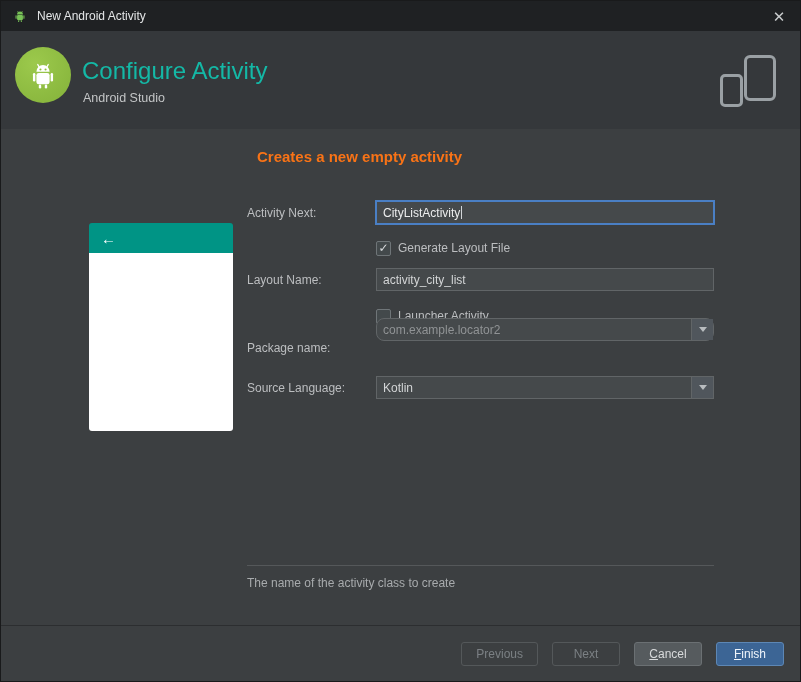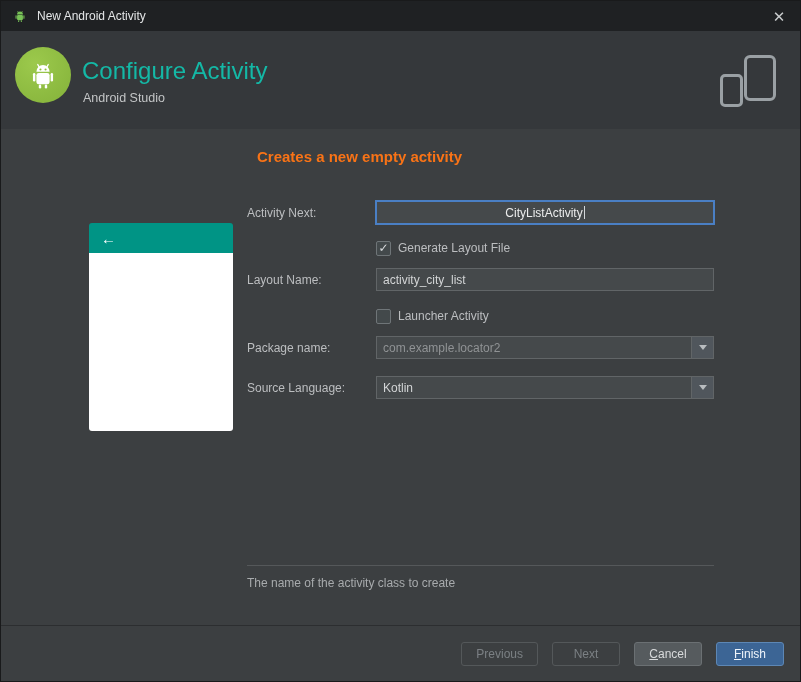--- a/index.html
+++ b/index.html
@@ -77,21 +77,21 @@
   .preview-body { height: 178px; background: #ffffff; }
 
   
   .form-label { position: absolute; left: 246px; color: #bcbec0; font-size: 12px; }
   .field {
     position: absolute; left: 375px; width: 338px; height: 23px;
     background: #45494b; border: 1px solid #616567;
     display: flex; align-items: center; padding: 0 6px;
     font-size: 12px; color: #d3d5d6;
   }
-  .field.focused { border: 1px solid #4a7fc4; box-shadow: 0 0 0 1px #4a7fc4; color: #eceded; justify-content: center; }
+  .field.focused { border: 1px solid #4a7fc4; box-shadow: 0 0 0 1px #4a7fc4; color: #eceded; }
   .caret { display: inline-block; width: 1px; height: 13px; background: #d2d6d9; margin-left: 1px; }
 
   .checkbox-row {
     position: absolute; left: 375px; height: 16px;
     display: flex; align-items: center; gap: 7px;
     color: #bcbec0; font-size: 12px;
   }
   .checkbox {
     width: 15px; height: 15px; background: #43494b;
     border: 1px solid #6f7578; border-radius: 2px;
@@ -212,21 +212,21 @@
     <div class="field" style="top: 139px;">
       <span>activity_city_list</span>
     </div>
 
     <div class="checkbox-row" style="top: 179px;">
       <span class="checkbox"></span>
       <span>Launcher Activity</span>
     </div>
 
     <div class="form-label" style="top: 212px;">Package name:</div>
-    <div class="field combo" style="top: 207px;">
+    <div class="field combo" style="top: 189px; border-radius: 8px;">
       <span class="combo-value dim">com.example.locator2</span>
       <span class="combo-arrow">
         <span class="arrow-down"></span>
       </span>
     </div>
 
     <div class="form-label" style="top: 252px;">Source Language:</div>
     <div class="field combo" style="top: 247px;">
       <span class="combo-value">Kotlin</span>
       <span class="combo-arrow">

